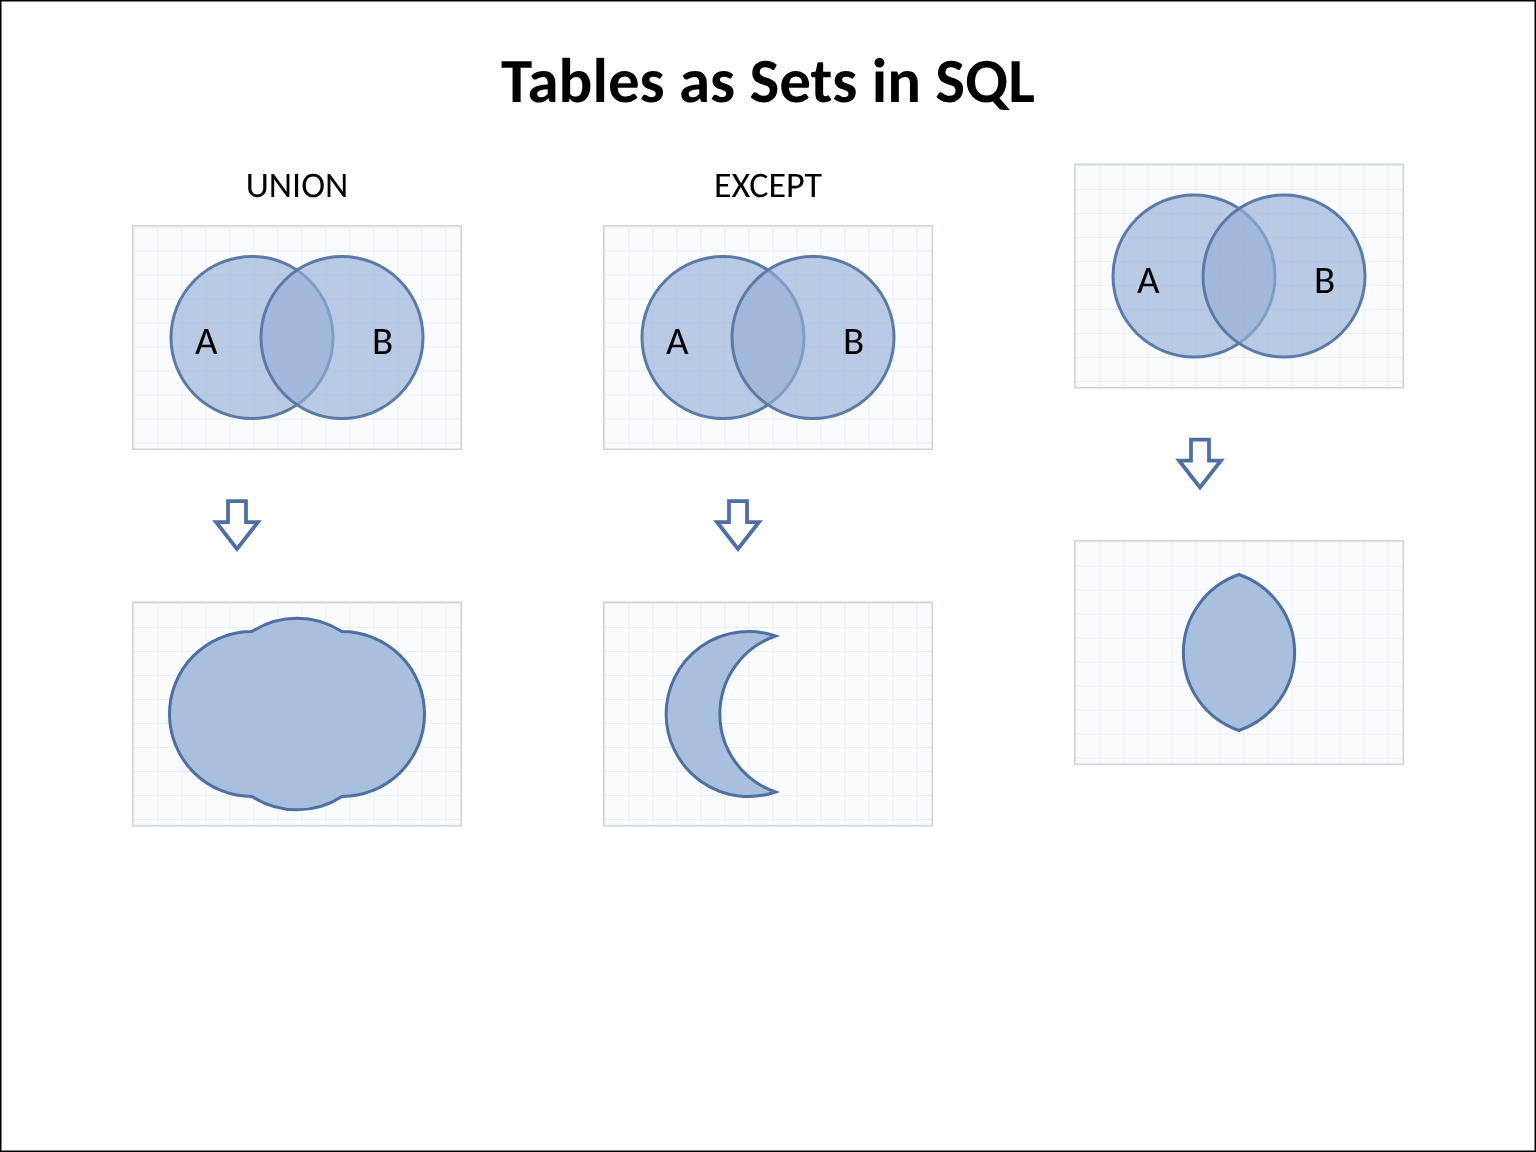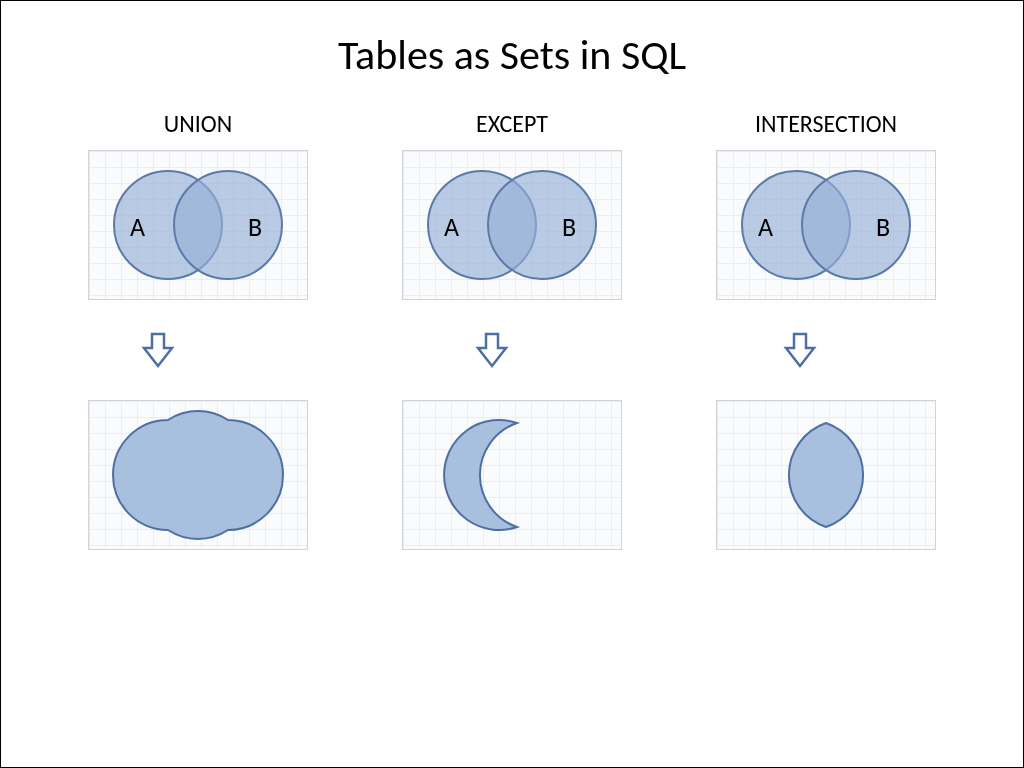--- a/index.html
+++ b/index.html
@@ -12,21 +12,21 @@
     position: relative;
   }
   .slide {
     width: 100%;
     height: 100%;
     padding: 20px 40px;
   }
   .title {
     text-align: center;
     font-size: 42px;
-    font-weight: 400;
+    font-weight: 700;
     color: #000;
     line-height: 1.15;
     margin-top: 10px;
     margin-bottom: 30px;
   }
   .cols {
     display: flex;
     justify-content: flex-start;
   }
   .col {
@@ -154,21 +154,20 @@
       <div class="panel">
         <svg class="result-svg" width="200" height="140" viewBox="0 0 200 140">
           <path d="M 105 18
                    A 55 55 0 1 0 105 122
                    A 55 55 0 0 1 105 18 Z" fill="#a9bfde" stroke="#4e6fa3" stroke-width="2"></path>
         </svg>
       </div>
     </div>
 
     <div class="col">
-      <div class="col-label">INTERSECTION</div>
 
       <div class="panel">
         <div class="venn-wrap">
           <div class="circle a"></div>
           <div class="circle b"></div>
           <div class="vlabel la">A</div>
           <div class="vlabel lb">B</div>
         </div>
       </div>
 

